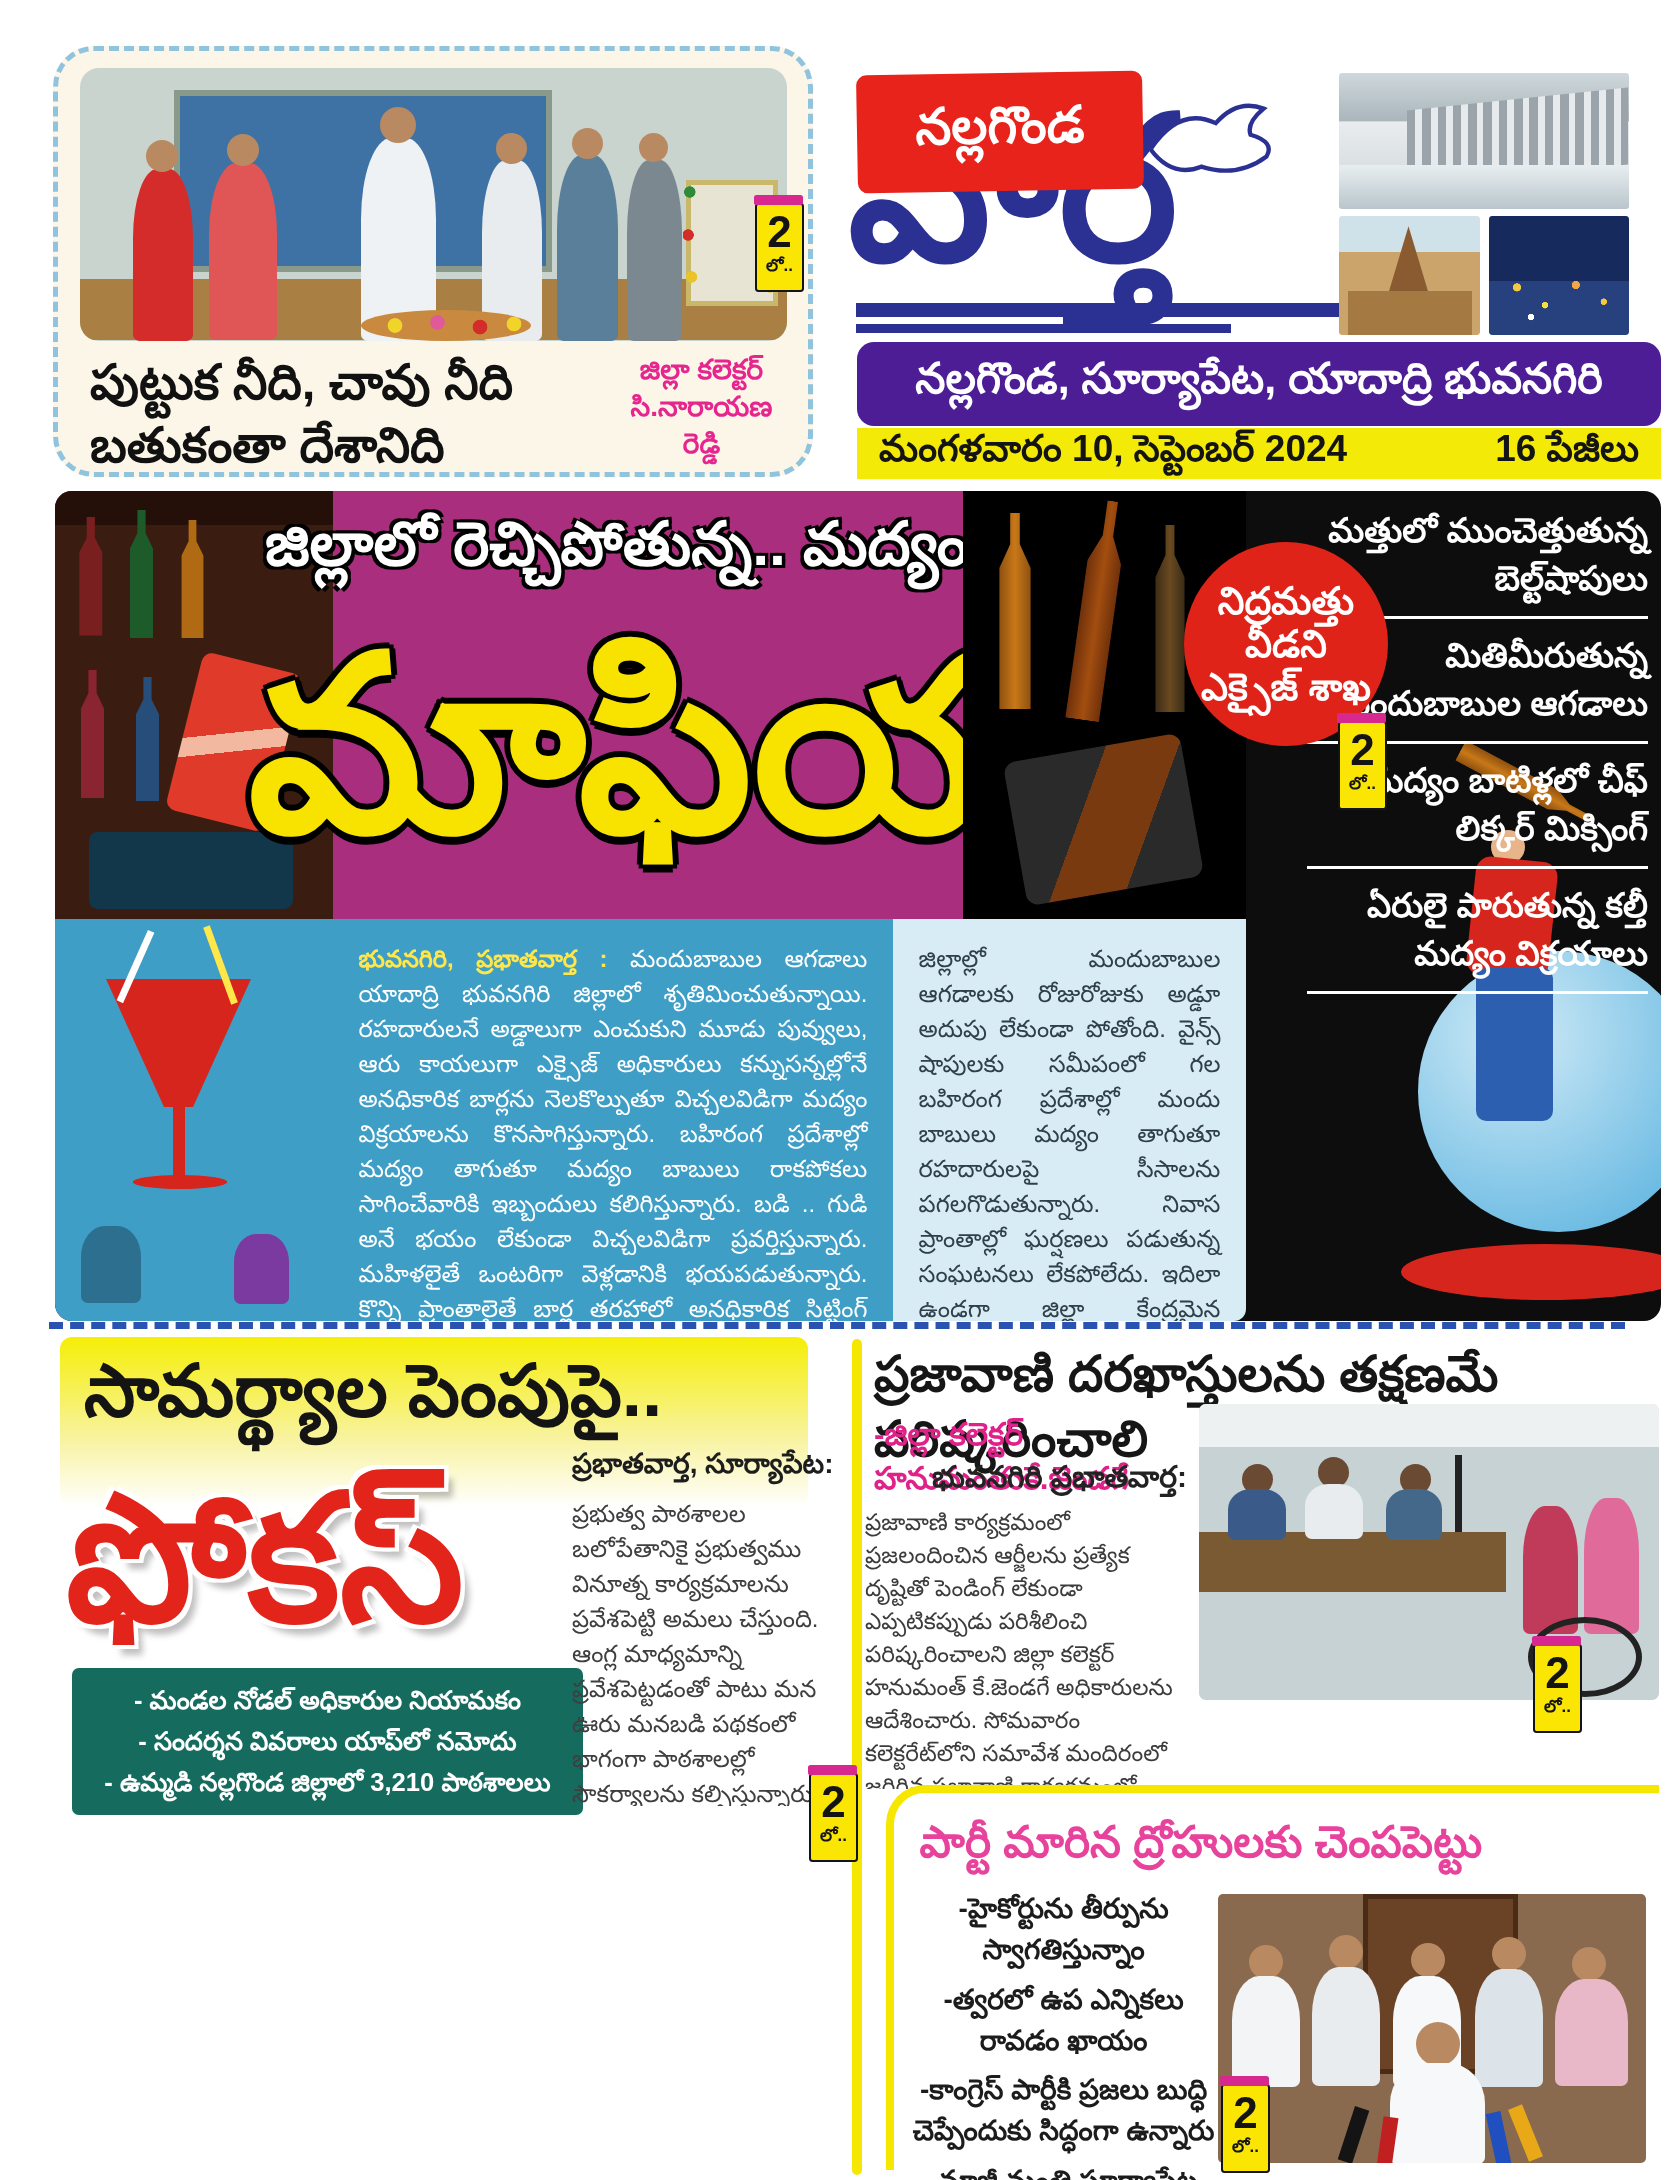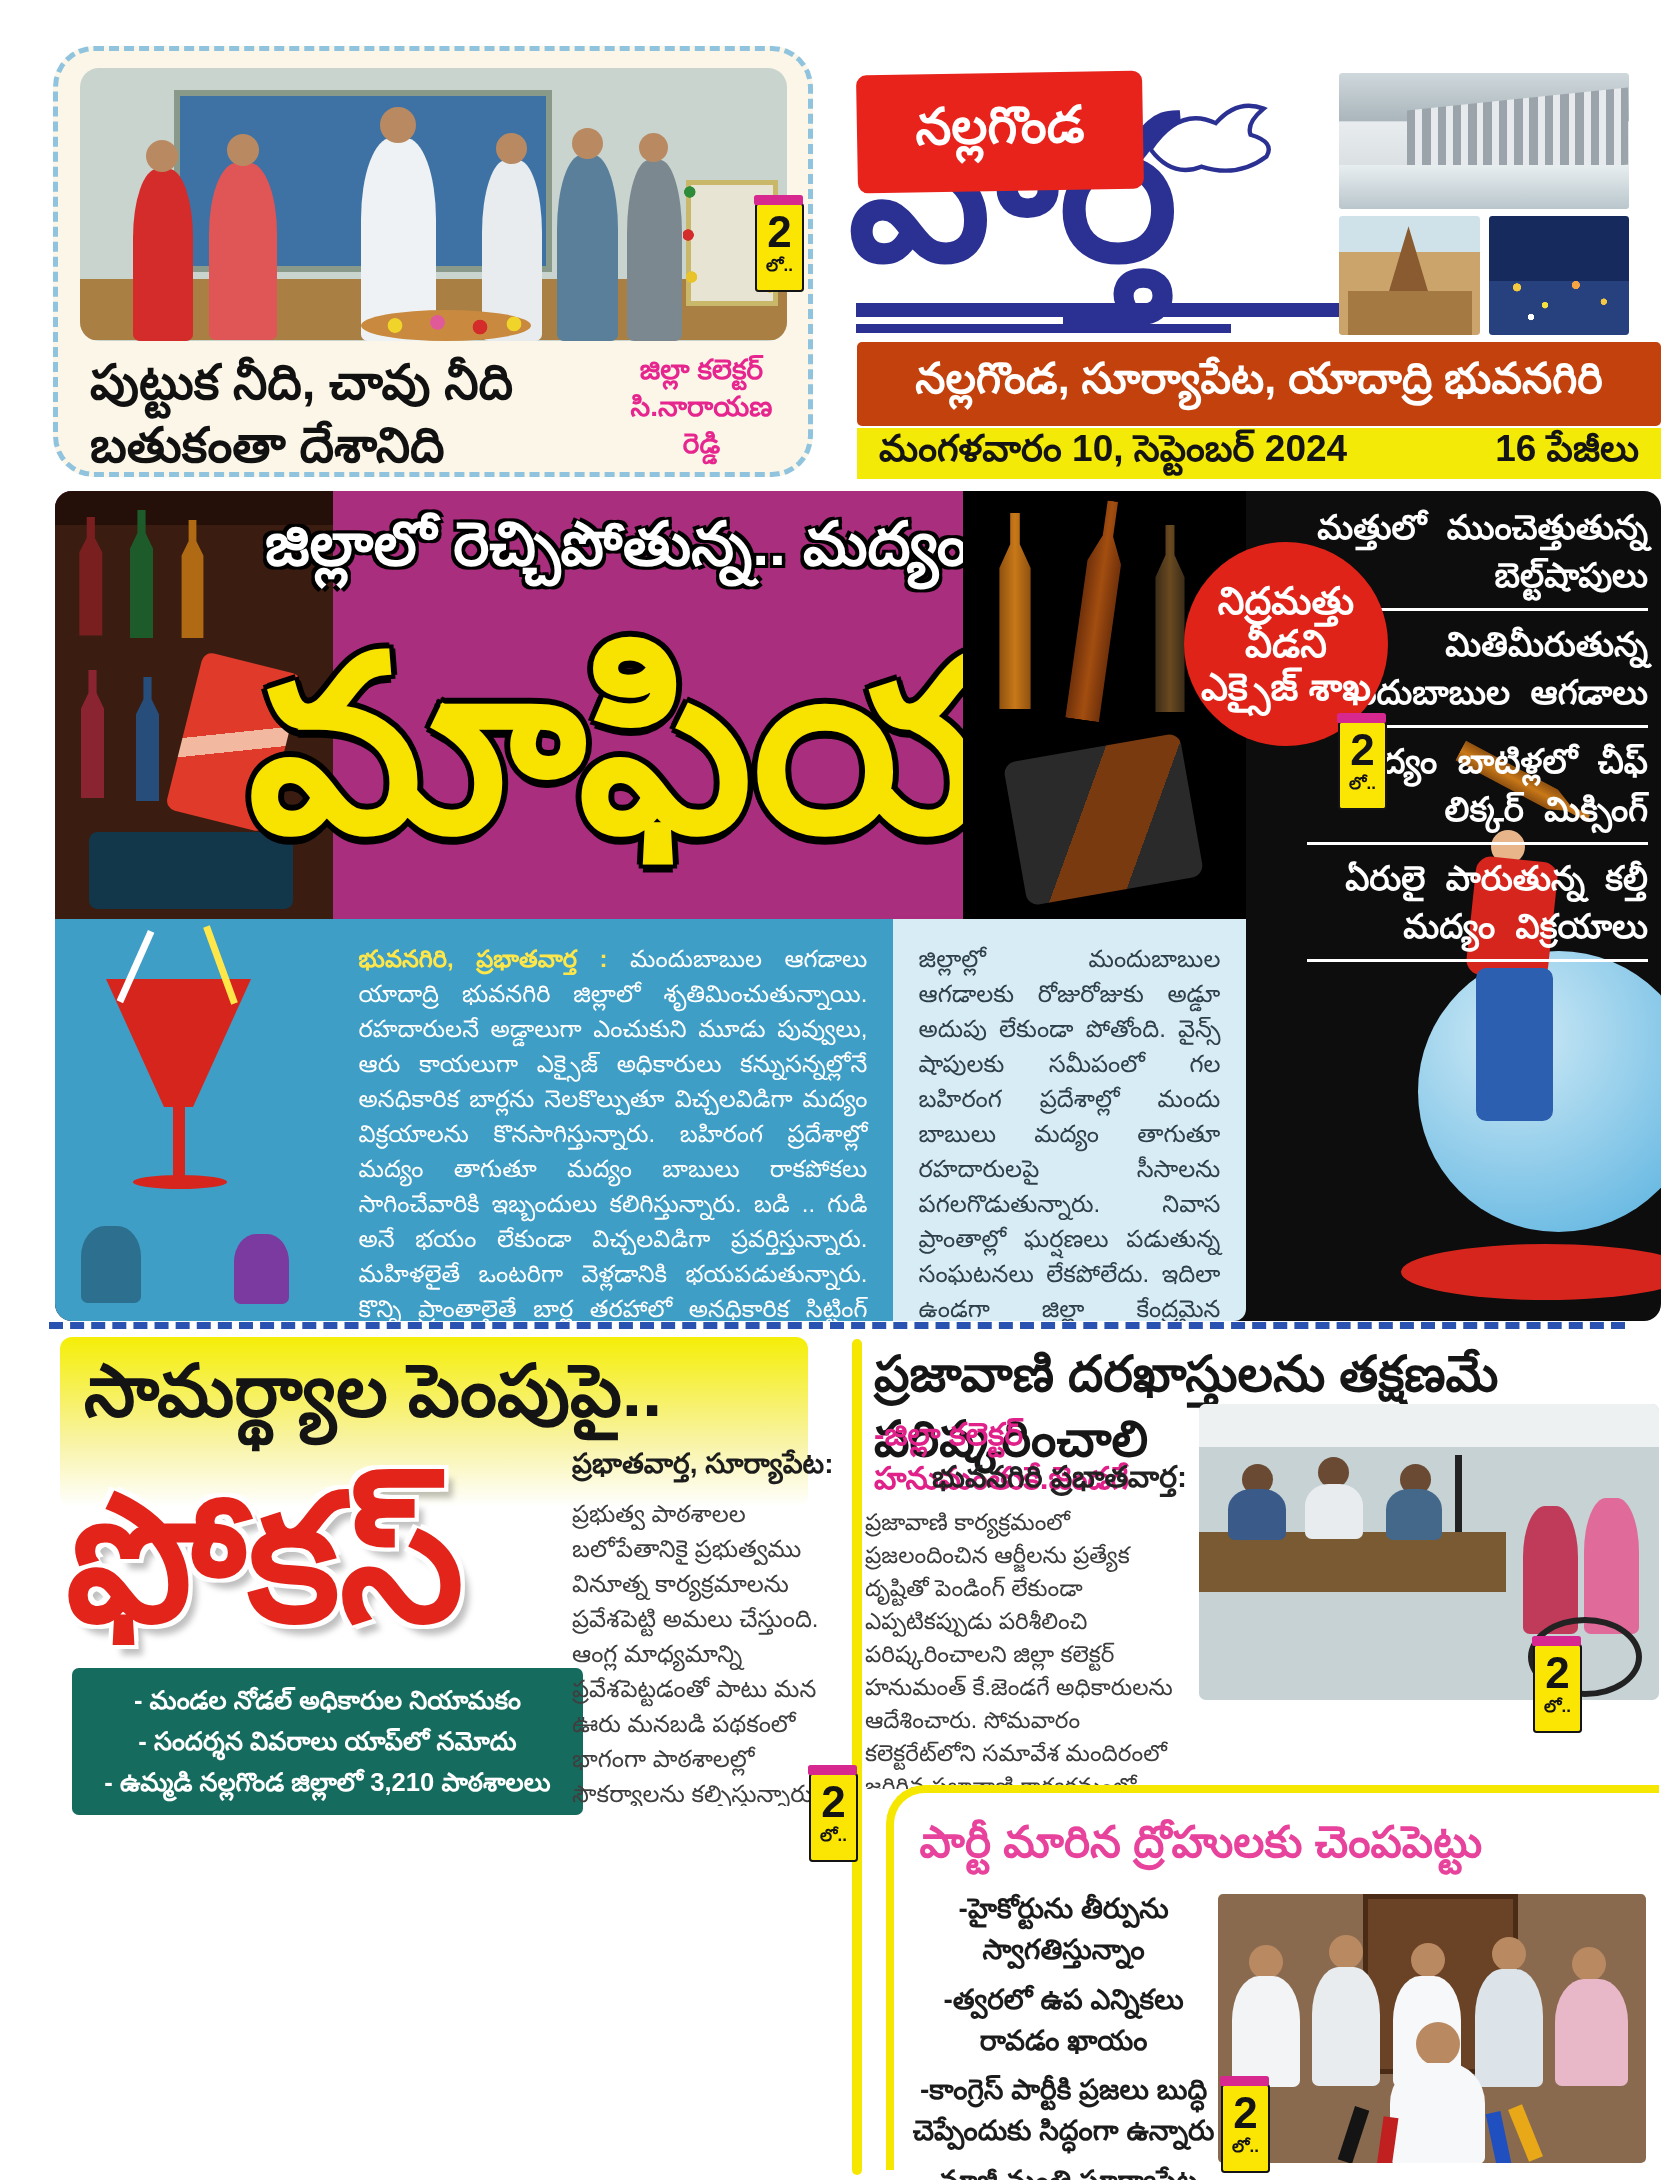--- a/index.html
+++ b/index.html
@@ -17,37 +17,37 @@
   #photoBox{left:53px;top:46px;width:760px;height:431px;background:#fbf6e8;
             border:5.1px dashed #8fc3de;border-radius:41px;box-sizing:border-box;}
   #eventPhoto{left:22px;top:17px;width:707px;height:273px;border-radius:19px;background:#c9d4cf;}
   .cap1{left:32px;top:300px;width:511px;font-size:49px;font-weight:bold;color:#111;line-height:63px;}
   .capAttr{left:554px;top:300px;width:179px;text-align:center;font-size:28px;font-weight:bold;color:#e6258e;line-height:37px;}
   
   #edBadge{left:857px;top:73px;width:286px;height:118px;background:#e8231c;border-radius:10.2px;
            color:#fff;font-size:51px;font-weight:bold;display:flex;align-items:center;justify-content:center;transform:rotate(-1deg);}
   #mastTitle{left:848px;top:82px;width:511px;font-size:201px;font-weight:bold;color:#2b3192;line-height:215px;}
   .mastbar{background:#2b3192;}
-  #regionsStrip{left:857px;top:342px;width:804px;height:84px;background:#c2410c;border-radius:5px;
+  #regionsStrip{left:857px;top:342px;width:804px;height:84px;background:#4c1d95;border-radius:17px;
                 color:#fff;font-size:43px;font-weight:bold;display:flex;align-items:center;justify-content:center;}
   #dateBar{left:857px;top:428px;width:804px;height:51px;background:#f4ea07;color:#141414;
            display:flex;align-items:center;justify-content:space-between;font-size:37px;font-weight:bold;
            padding:16px 22px;box-sizing:border-box;}
   
   #mainBlock{left:55px;top:491px;width:1606px;height:830px;background:#0d0d0d;border-radius:17px;overflow:hidden;}
   #magenta{left:0;top:0;width:908px;height:428px;background:#aa2e7e;}
   #kicker{left:210px;top:13.6px;width:707px;font-size:61px;font-weight:bold;color:#fff;
           text-shadow:3.4px 3.4px 0 #000,-3.4px -3.4px 0 #000,3.4px -3.4px 0 #000,-3.4px 3.4px 0 #000;line-height:78px;}
   #mafia{left:193px;top:92px;width:971px;font-size:245px;font-weight:bold;color:#f8e300;line-height:324px;
          text-shadow:-6px 0 #000,6px 0 #000,0 -6px #000,0 7.7px #000,-4.3px -4.3px #000,4.3px 4.3px #000,-4.3px 4.3px #000,4.3px -4.3px #000;}
   #circleNote{left:1129px;top:51px;width:204px;height:204px;background:#e02318;border-radius:50%;
               color:#fff;font-size:38px;font-weight:bold;text-align:center;display:flex;flex-direction:column;
               align-items:center;justify-content:center;line-height:43px;z-index:30;}
   #leadSidebar{left:1252px;top:15.3px;width:341px;text-align:right;color:#fff;font-size:34px;font-weight:bold;line-height:48px;}
-  #leadSidebar div{border-bottom:3.4px solid #fff;padding-bottom:6px;margin-bottom:12px;display:inline-block;text-align:right;font-family:Liberation Mono, monospace;}
+  #leadSidebar div{border-bottom:3.4px solid #fff;padding-bottom:14px;margin-bottom:12px;display:inline-block;text-align:right;}
   .col{box-sizing:border-box;padding:22px 25.6px;font-size:24px;line-height:35px;text-align:justify;overflow:hidden;}
   #col1{left:278px;top:428px;width:560px;height:402px;background:#3f9ec6;color:#fff;}
   #col1 .dl{color:#ffe74a;font-weight:bold;}
   #col2{left:838px;top:428px;width:353px;height:402px;background:#d8ecf5;color:#2f4049;border-radius:0 0 12px 0;}
   
   .bottle{position:absolute;}
   
   #dashSep{left:49px;top:1322px;width:1576px;height:0;border-top:7.7px dashed #2a52b0;}
   #yDivider{left:852px;top:1339px;width:10.2px;height:836px;background:#f6e700;border-radius:6.8px;}
   

